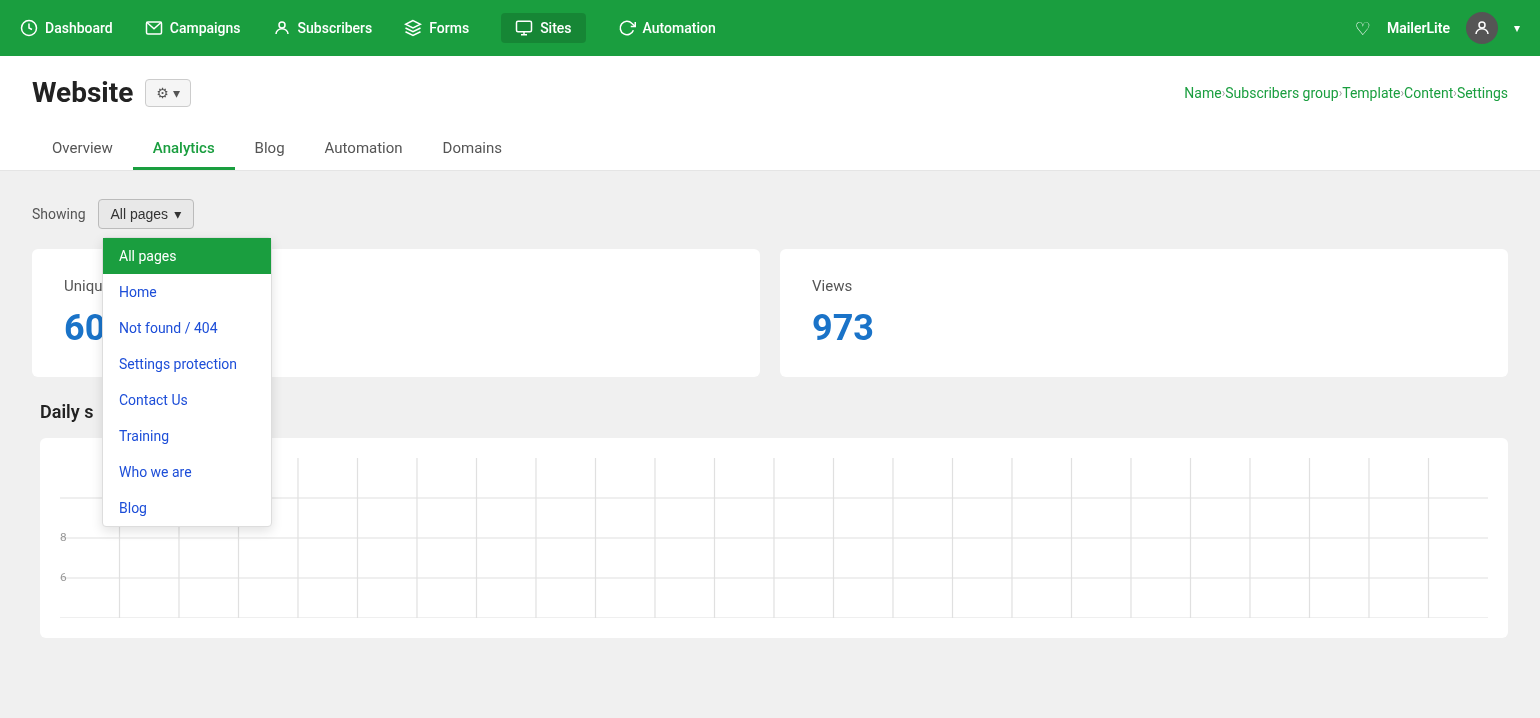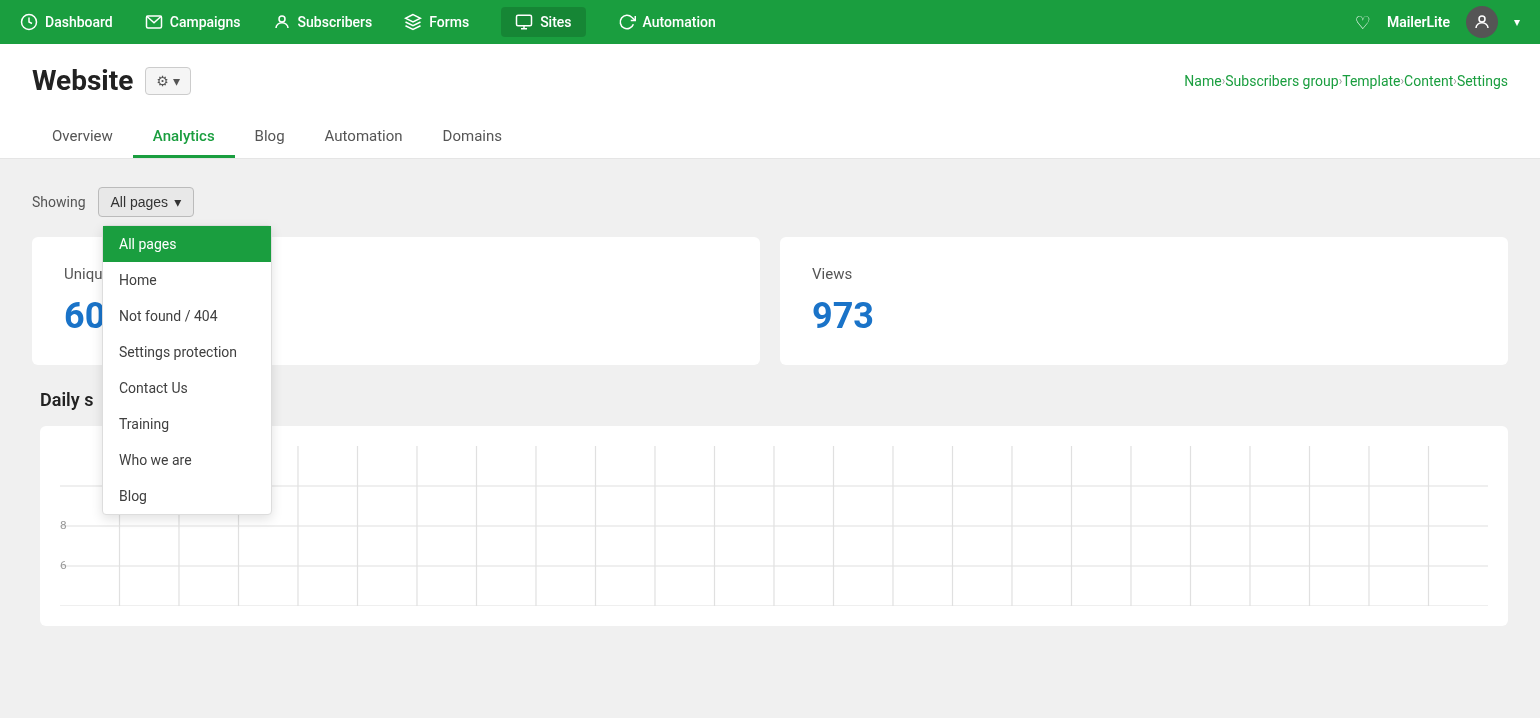--- a/index.html
+++ b/index.html
@@ -4,21 +4,21 @@
   <style>
     * { margin: 0; padding: 0; box-sizing: border-box; }
     body { font-family: -apple-system, BlinkMacSystemFont, 'Segoe UI', Roboto, sans-serif; background: #f0f0f0; }
 
     
     .top-nav {
       background: #1a9e3f;
       display: flex;
       align-items: center;
       padding: 0 20px;
-      height: 44px;
+      height: 56px;
       justify-content: space-between;
     }
     .nav-left {
       display: flex;
       align-items: center;
       gap: 32px;
     }
     .nav-item {
       display: flex;
       align-items: center;
@@ -188,21 +188,21 @@
       background: white;
       border: 1px solid #ddd;
       border-radius: 4px;
       box-shadow: 0 4px 12px rgba(0,0,0,0.12);
       z-index: 100;
       min-width: 170px;
     }
     .dropdown-item {
       padding: 10px 16px;
       font-size: 14px;
-      color: #404040;
+      color: #1d4ed8;
       cursor: pointer;
     }
     .dropdown-item.selected {
       background: #1a9e3f;
       color: white;
     }
 
     
     .stats-row {
       display: flex;

